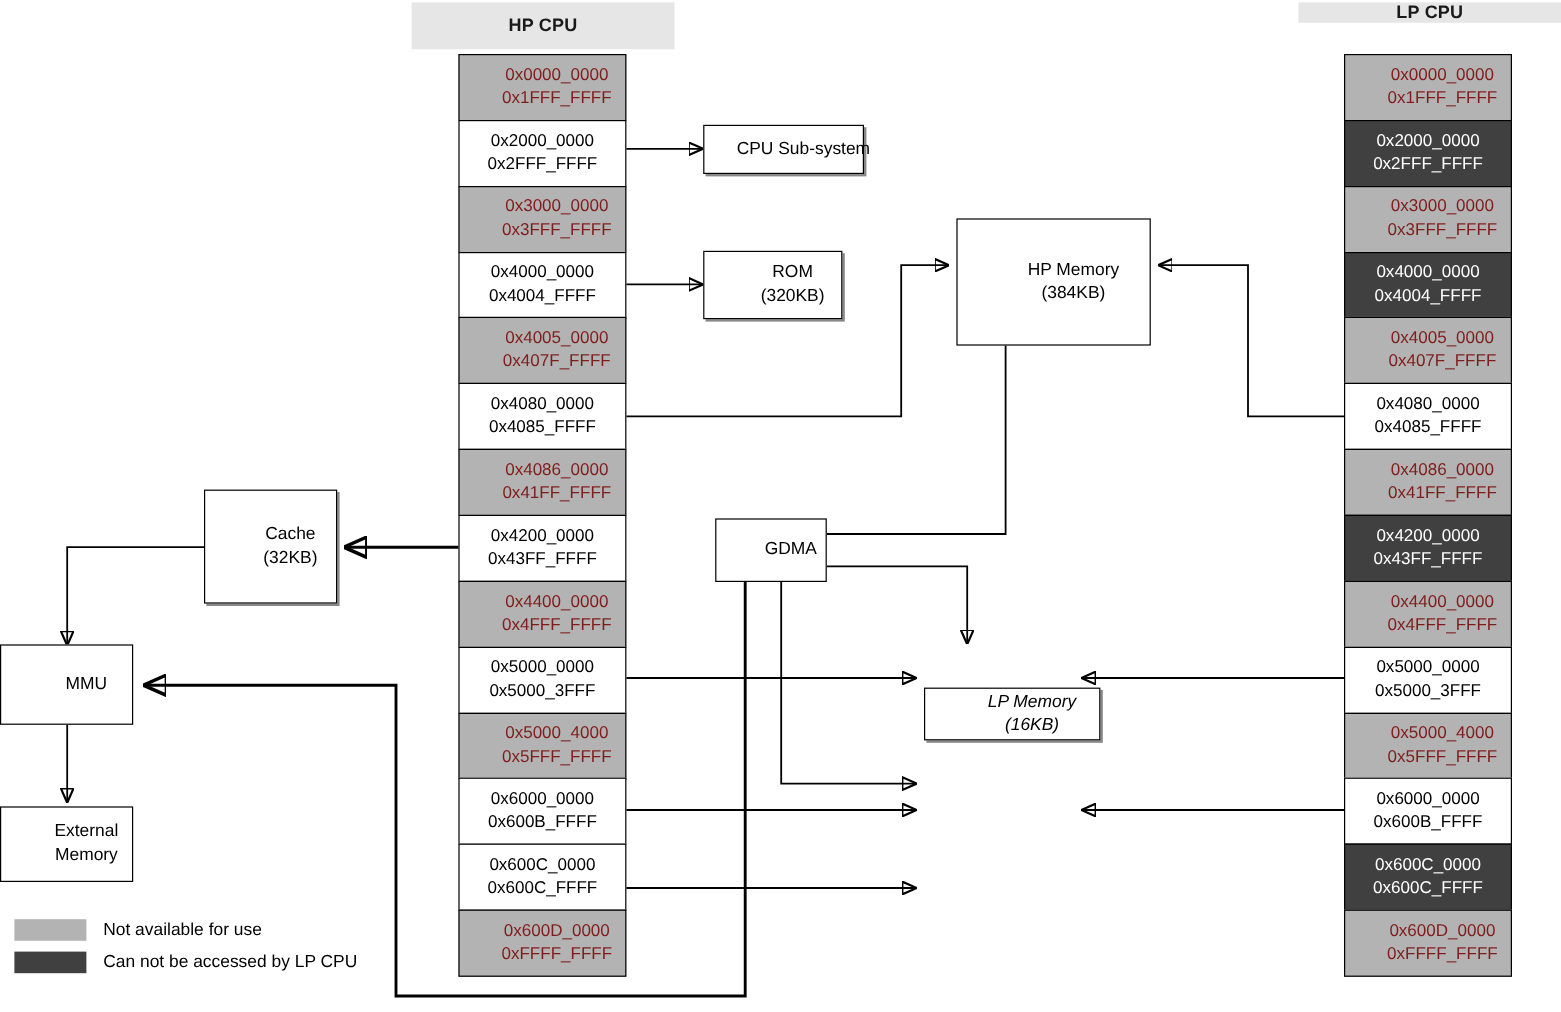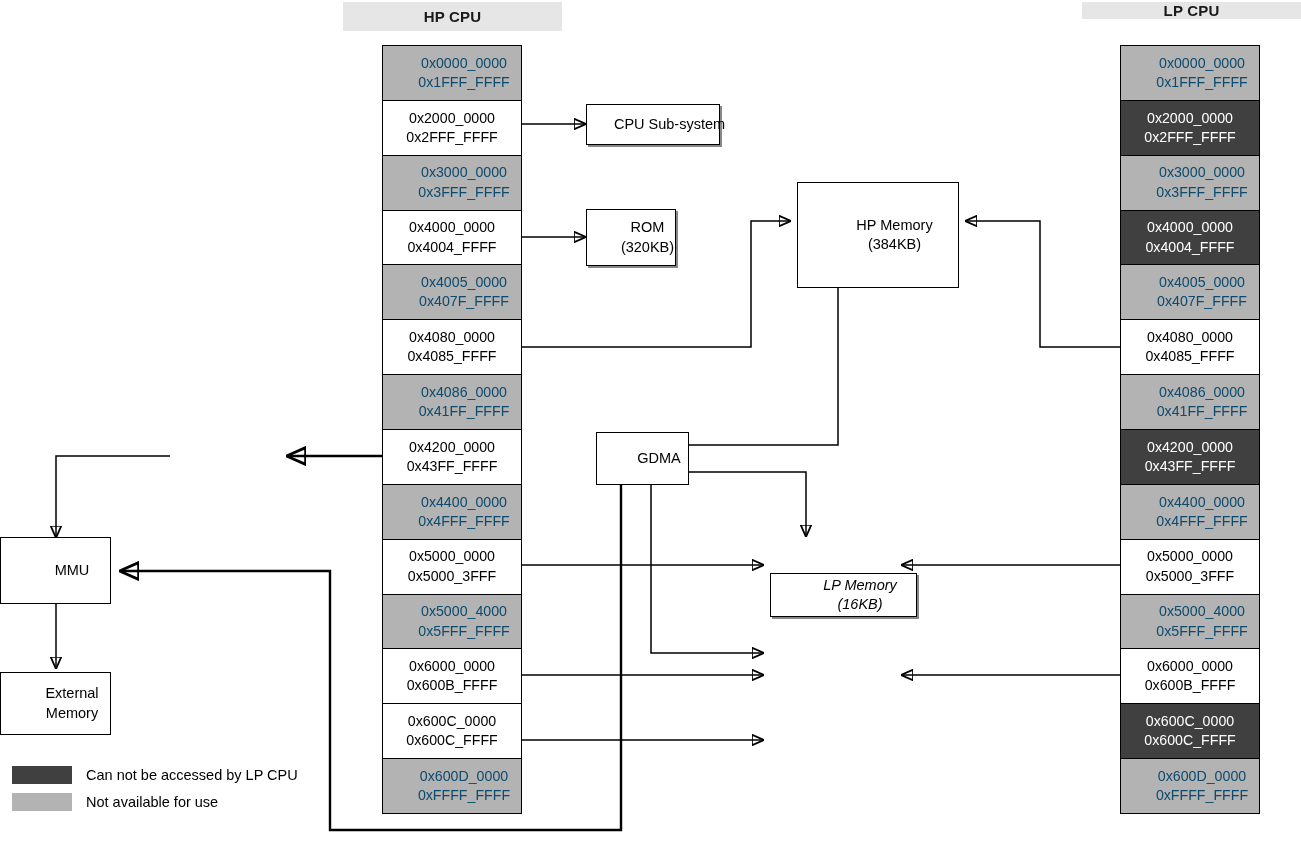--- a/index.html
+++ b/index.html
@@ -38,21 +38,21 @@
     flex-direction: column;
     align-items: center;
     justify-content: center;
     font-size: 14.2px;
     line-height: 1.36;
     color: #000000;
     background: #ffffff;
   }
   .memrow.gray {
     background: #b3b3b3;
-    color: #0c4a6e;
+    color: #7f1d1d;
     padding-left: 24px;
   }
   .memrow.dark {
     background: #404040;
     color: #ffffff;
   }
   .memrow span { display: block; white-space: nowrap; }
 
   .node {
     position: absolute;
@@ -106,21 +106,21 @@
     stroke: #000000;
     stroke-width: 1.5;
   }
   svg.wires .thick { stroke-width: 2.4; }
 </style>
 </head>
 <body>
 
 <div id="stage">
 
-  <div class="hdr" style="left:343px; top:2px; width:219px; height:29px;">
+  <div class="hdr" style="left:343px; top:2px; width:219px; height:39px;">
     <span>HP CPU</span>
   </div>
   <div class="hdr" style="left:1082px; top:2px; width:219px; height:17px;">
     <span>LP CPU</span>
   </div>
 
   <div class="memcol" id="hp-col" style="left:382px; top:45px; width:140px; height:768px;">
       <div class="memrow gray" style="top: 0px; height: 56.0571px; width: 140px;">
         <span>0x0000_0000</span>
         <span>0x1FFF_FFFF</span>
@@ -278,54 +278,58 @@
 
     <path d="M 56 604 L 56 668" marker-end="url(#ah)"></path>
 
     <path class="thick" d="M 621 485 L 621 830 L 330 830 L 330 571 L 121 571" marker-end="url(#ah)"></path>
   </svg>
 
   <div class="node shadow" style="left:586px; top:104px; width:134px; height:41px;">
     <span>CPU Sub-system</span>
   </div>
 
-  <div class="node shadow" style="left:586px; top:209px; width:90px; height:57px;">
+  <div class="node shadow" style="left:586px; top:209px; width:116px; height:57px;">
     <span>ROM</span>
     <span>(320KB)</span>
   </div>
 
   <div class="node" style="left:797px; top:182px; width:162px; height:106px;">
     <span>HP Memory</span>
     <span>(384KB)</span>
   </div>
 
   <div class="node" style="left:596px; top:432px; width:93px; height:53px;">
     <span>GDMA</span>
   </div>
 
   <div class="node shadow" style="left:770px; top:573px; width:147px; height:44px;font-style:italic;">
     <span>LP Memory</span>
     <span>(16KB)</span>
   </div>
 
 
+  <div class="node shadow" style="left:170px; top:408px; width:111px; height:95px;">
+    <span>Cache</span>
+    <span>(32KB)</span>
+  </div>
 
   <div class="node" style="left:0px; top:537px; width:111px; height:67px;">
     <span>MMU</span>
   </div>
 
   <div class="node" style="left:0px; top:672px; width:111px; height:63px;">
     <span>External</span>
     <span>Memory</span>
   </div>
 
   <div class="legend" id="legend" style="left:12px; top:764px; width:320px;">
       <div class="legend-row">
+        <div class="legend-swatch sw-gray"></div>
+        <div>Not available for use</div>
+      </div>
+      <div class="legend-row">
         <div class="legend-swatch sw-dark"></div>
         <div>Can not be accessed by LP CPU</div>
       </div>
-      <div class="legend-row">
-        <div class="legend-swatch sw-gray"></div>
-        <div>Not available for use</div>
-      </div>
     </div>
 
 </div>
 
 </body></html>

